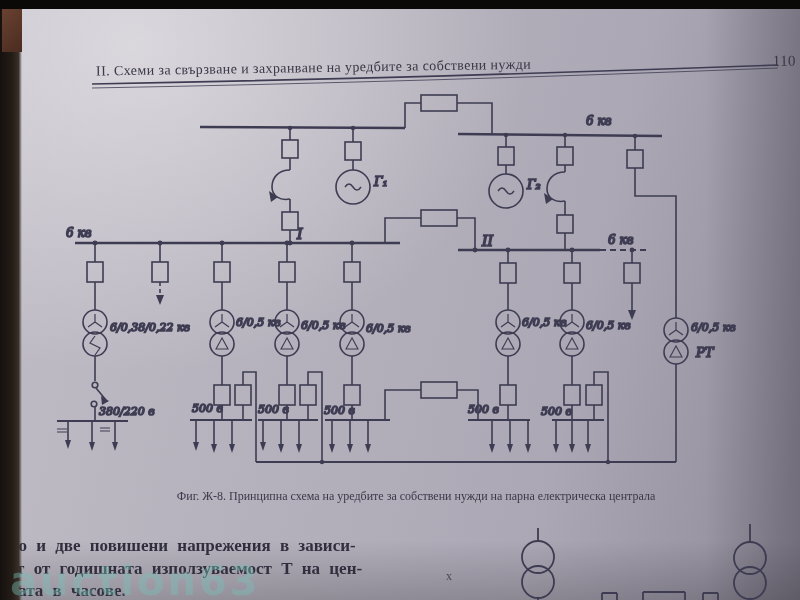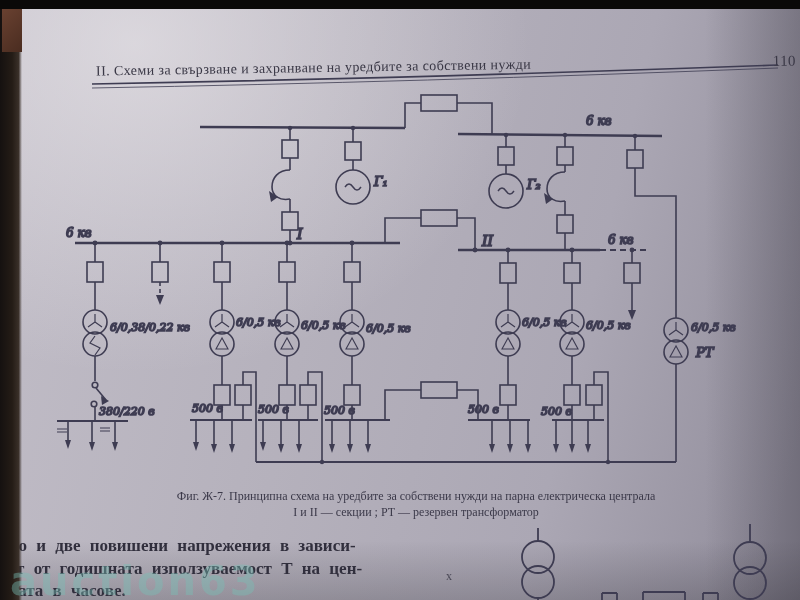--- a/index.html
+++ b/index.html
@@ -330,22 +330,21 @@
         <circle cx="750" cy="558" r="16"></circle>
           <circle cx="750" cy="583" r="16"></circle>
         <path d="M750,599 L750,600"></path>
         <path d="M602,593 L602,600 M617,593 L617,600 M602,593 L617,593"></path>
         <path d="M643,592 L643,600 M685,592 L685,600 M643,592 L685,592"></path>
         <path d="M703,593 L703,600 M718,593 L718,600 M703,593 L718,593"></path>
       </g>
     </svg>
 
     <div class="caption">
-      <div>Фиг. Ж-7. Принципна схема на уредбите за собствени нужди на парна електрическа централа</div>
-      <div>I и II — секции ;  РТ — резервен трансформатор</div>
+      <div>Фиг. Ж-8. Принципна схема на уредбите за собствени нужди на парна електрическа централа</div>
     </div>
 
     <div class="bodytext">
       <div>дно и две  повишени  напрежения  в  зависи-</div>
       <div>ост от  годишната  използуваемост  Т  на цен-</div>
       <div>алата  в  часове.</div>
     </div>
 
     <div class="stray-x">х</div>
 

